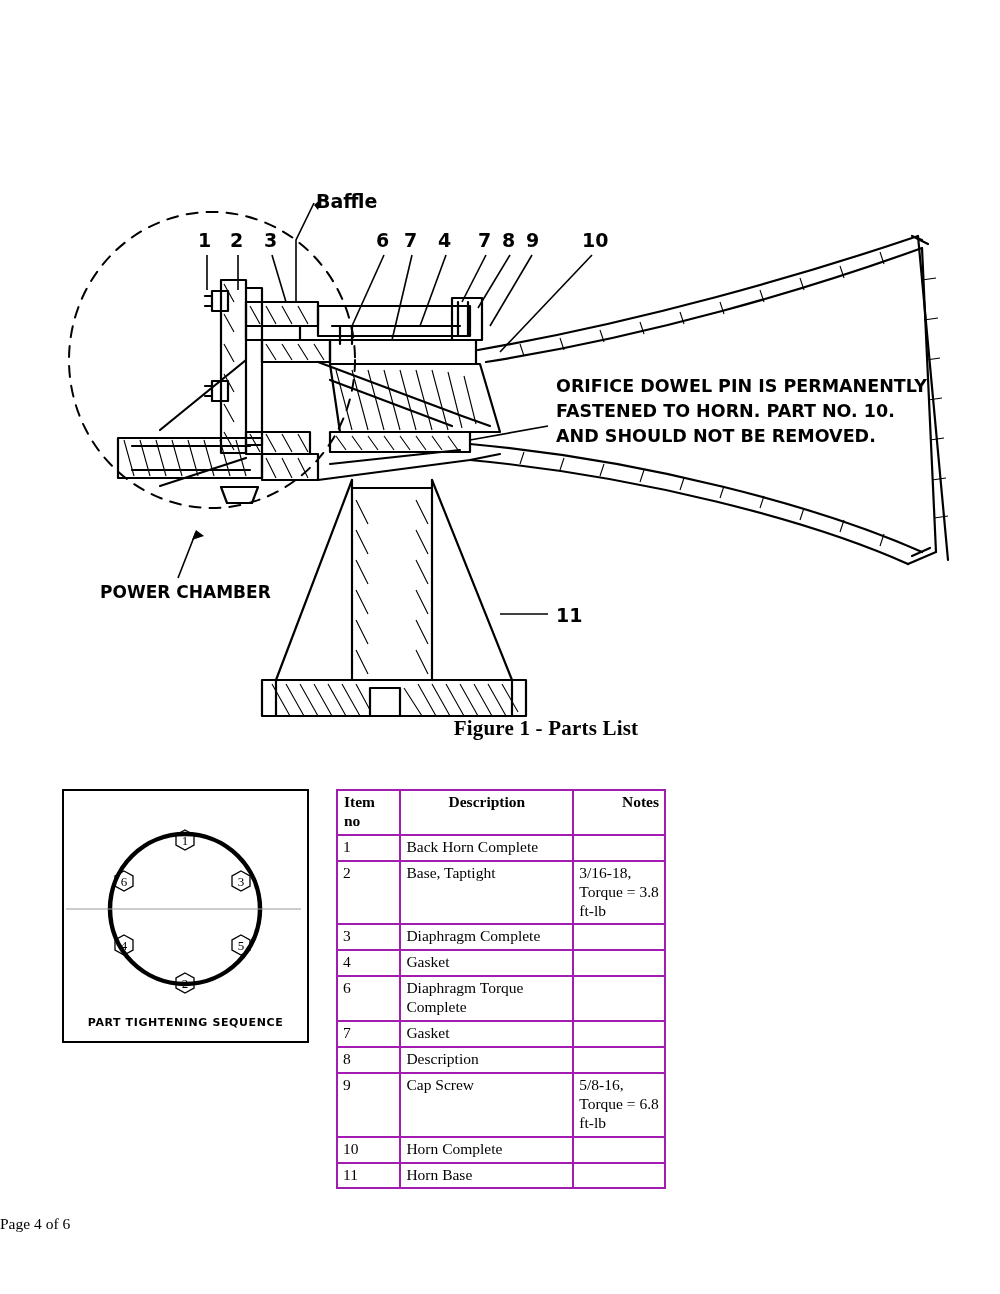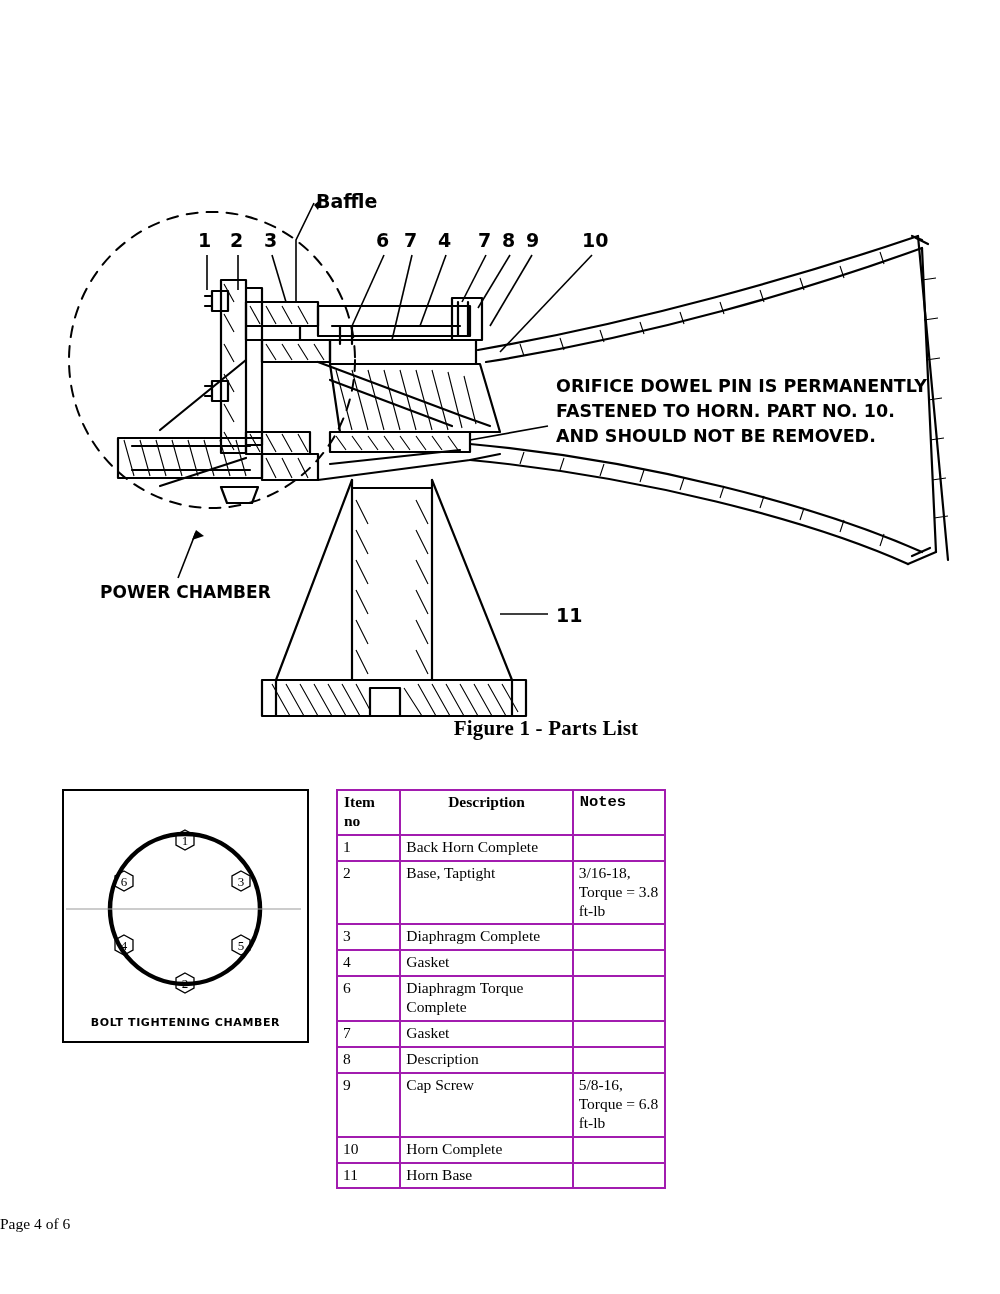--- a/index.html
+++ b/index.html
@@ -76,21 +76,21 @@
     vertical-align: top;
     padding: 2px 5px 3px 5px;
     line-height: 1.22;
   }
   .parts-table th {
     text-align: center;
     font-weight: bold;
   }
   .parts-table th.col-item { width: 56px; text-align: left; padding-left: 6px;}
   .parts-table th.col-desc { width: 185px; }
-  .parts-table th.col-notes { width: 89px; text-align: left; padding-left: 6px; font-family: Liberation Mono, monospace;}
+  .parts-table th.col-notes { width: 89px; text-align: right; padding-left: 6px;}
   .parts-table td.c-item { width: 56px; }
   .parts-table td.c-desc { width: 185px; }
   .parts-table td.c-notes { width: 89px; }
 
   
   .footer {
     position: absolute;
     left: 0;
     top: 1215px;
     width: 1000px;
@@ -261,21 +261,21 @@
           <polygon points="60,80 69,85 69,95 60,100 51,95 51,85"></polygon>
         </g>
         <text x="121" y="54" text-anchor="middle">1</text>
         <text x="177" y="95" text-anchor="middle">3</text>
         <text x="177" y="159" text-anchor="middle">5</text>
         <text x="121" y="197" text-anchor="middle">2</text>
         <text x="60" y="159" text-anchor="middle">4</text>
         <text x="60" y="95" text-anchor="middle">6</text>
       </g>
     </svg>
-    <div class="bolt-caption">BOLT TIGHTENING CHAMBER</div>
+    <div class="bolt-caption">PART TIGHTENING SEQUENCE</div>
   </div>
 
   <table class="parts-table">
     <thead>
       <tr>
         <th class="col-item">
           <span>Item</span><br>
           <span>no</span>
         </th>
         <th class="col-desc">Description</th>

